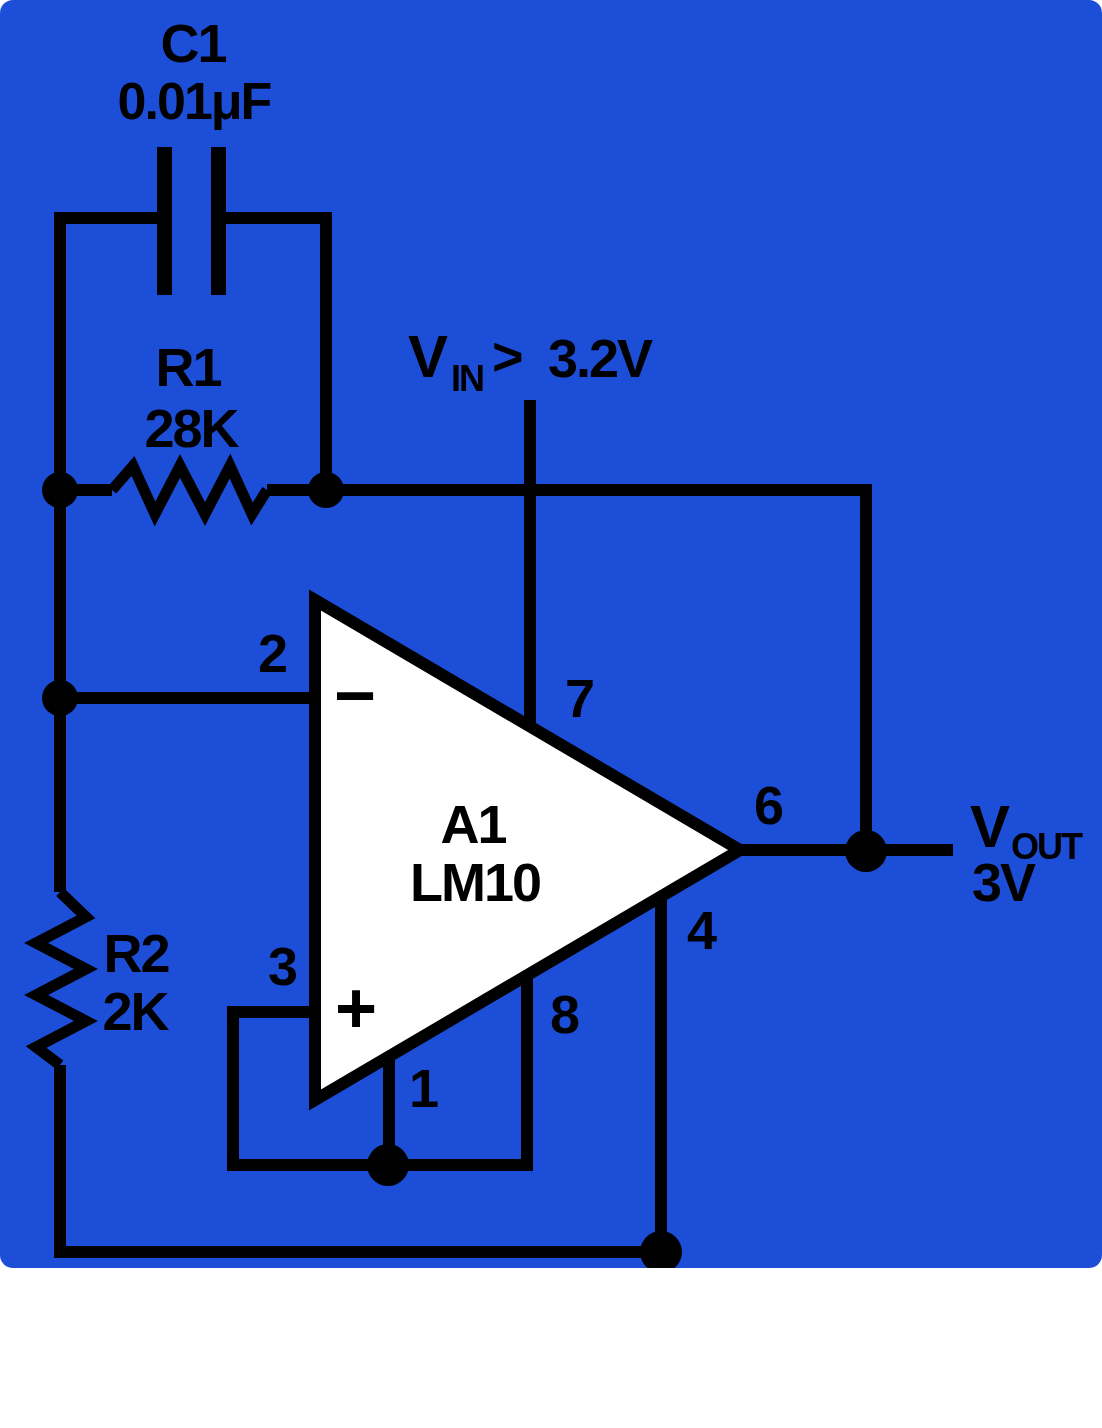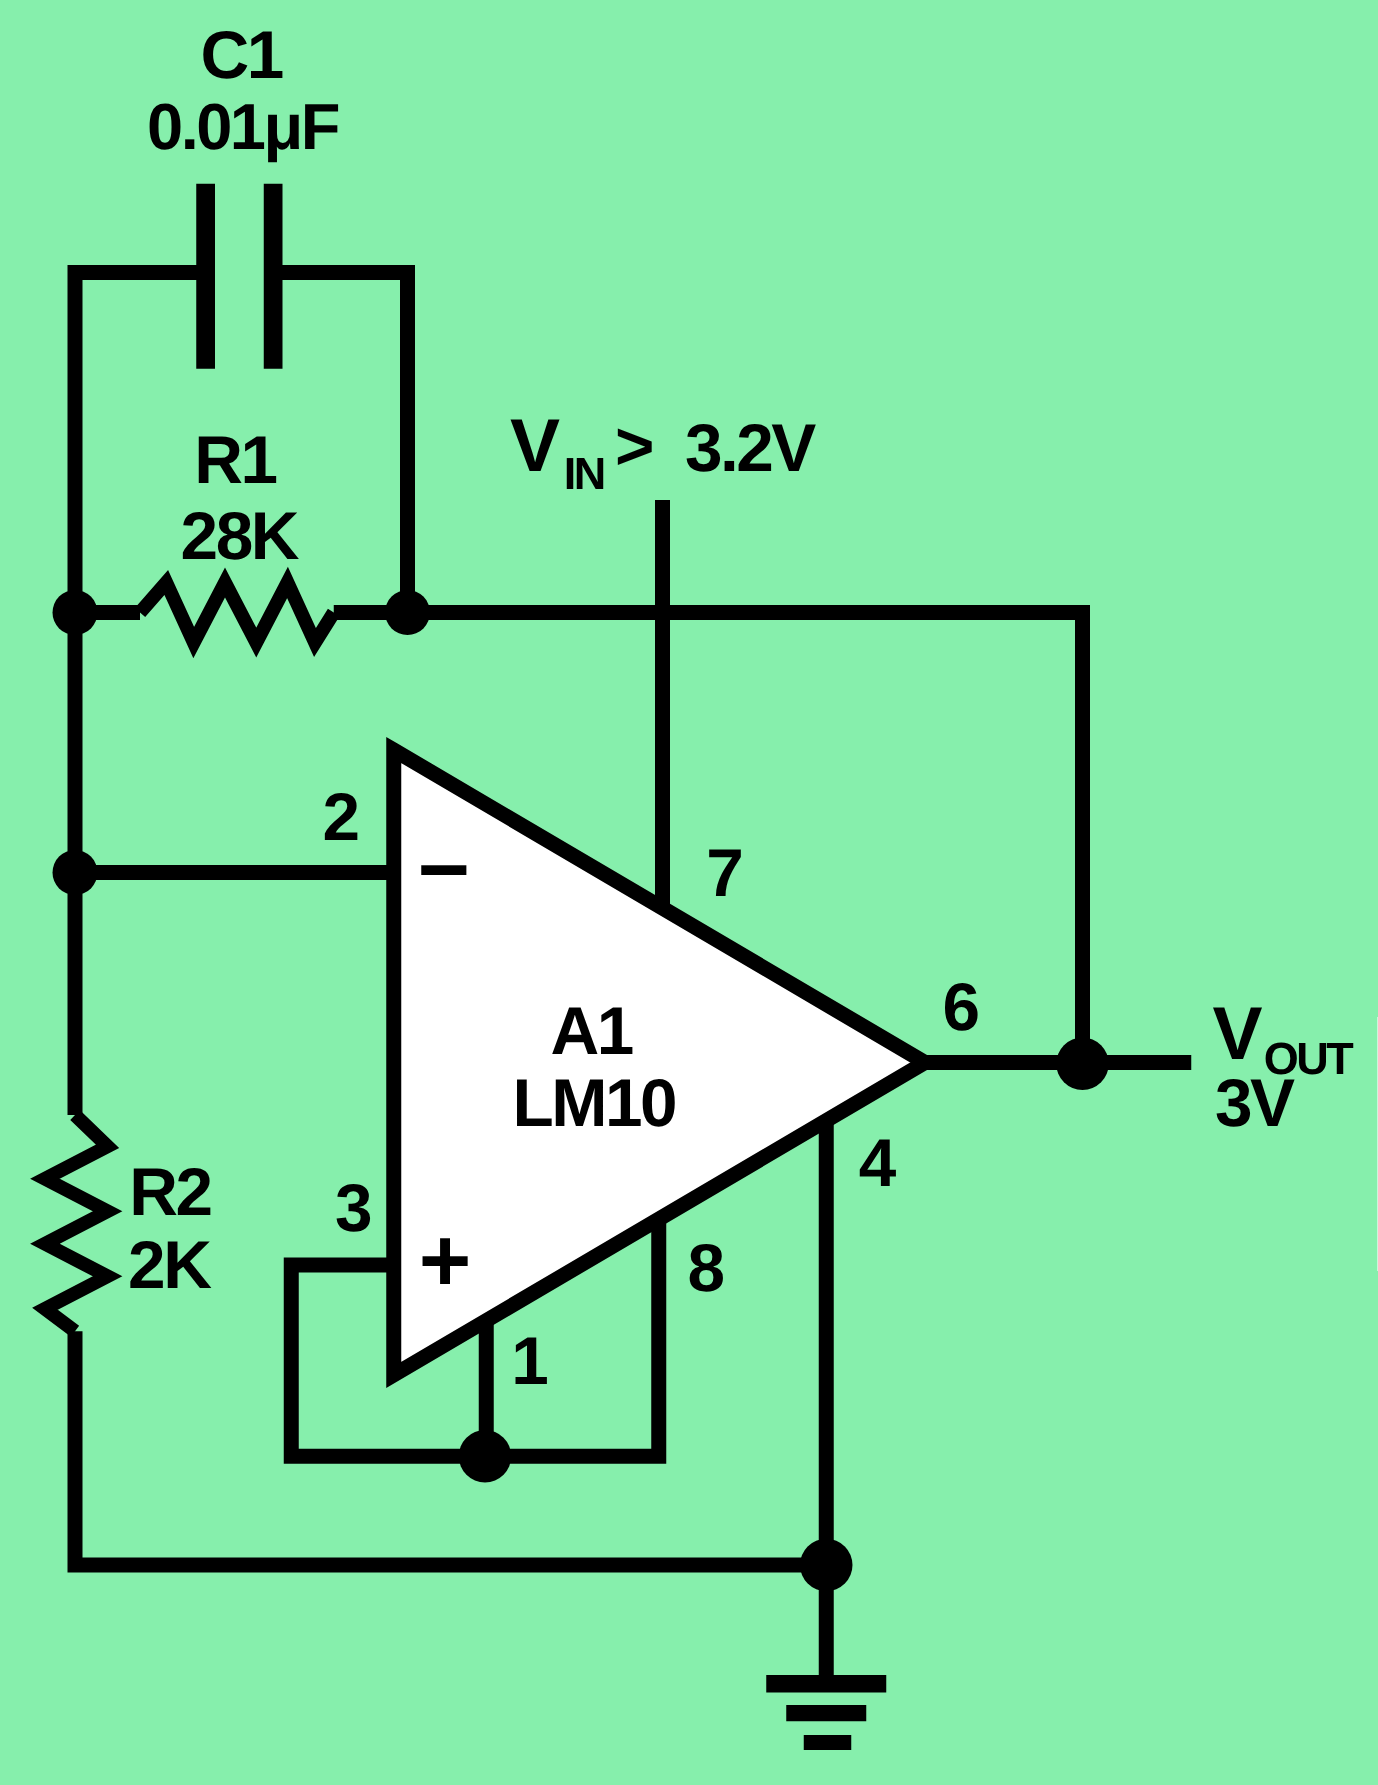--- a/index.html
+++ b/index.html
@@ -1,21 +1,22 @@
 <!DOCTYPE html>
 <html><head>
 <meta charset="utf-8">
 <style>
   html, body { margin: 0; padding: 0; background: #ffffff; }
   .page {
     position: relative;
     width: 1102px;
-    height: 1428px;
-    background: #86efac;
+    height: 1268px;
+    background: #1d4ed8;
     overflow: hidden;
+    border-radius: 13px;
   }
   svg { display: block; }
   .wire {
     stroke: #000000;
     stroke-width: 12;
     fill: none;
     stroke-linecap: butt;
     stroke-linejoin: miter;
   }
   .zig {

